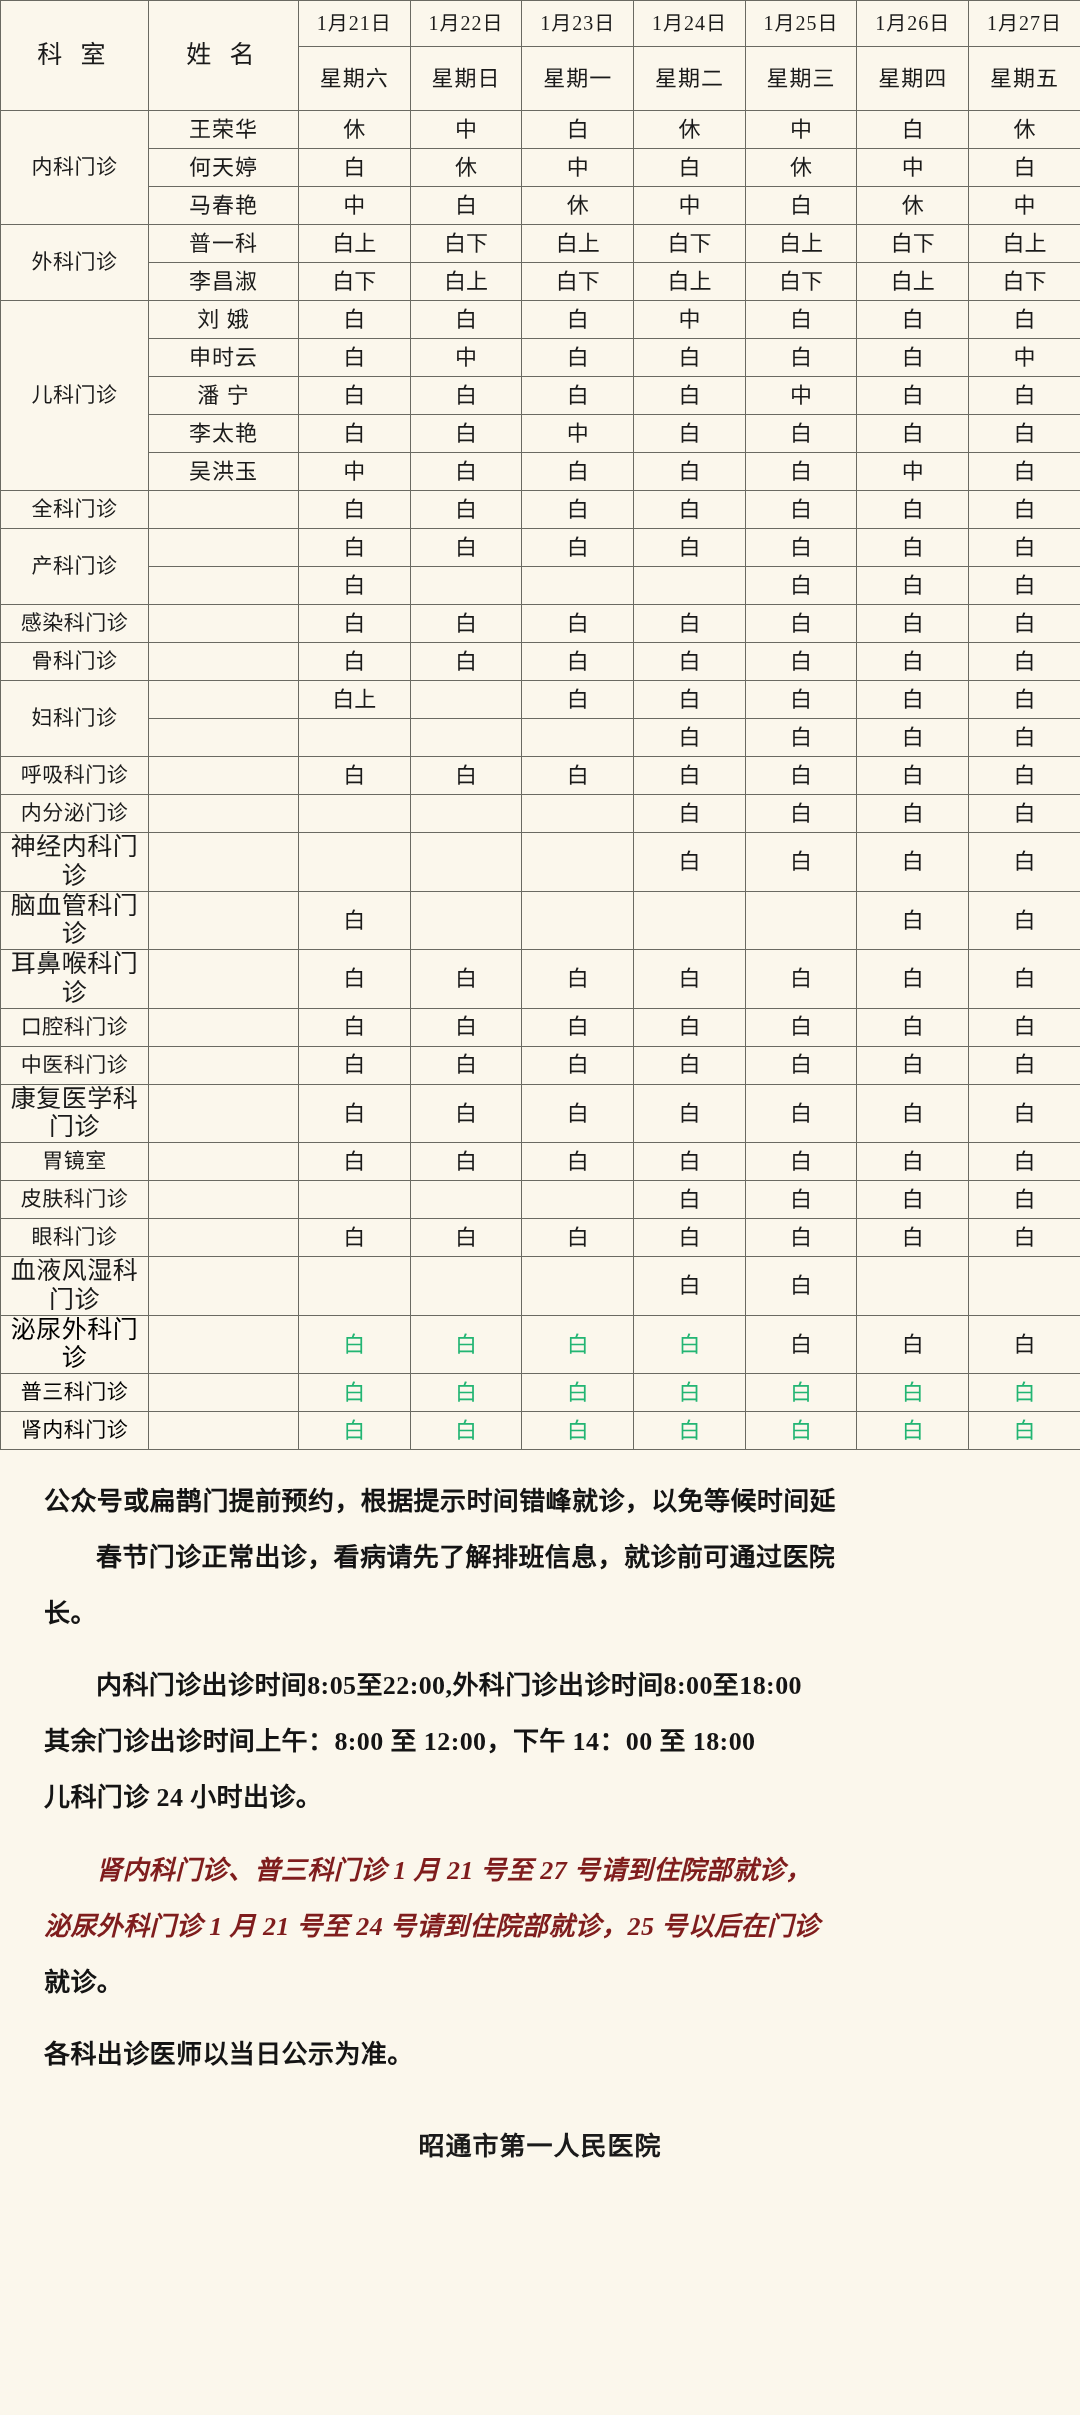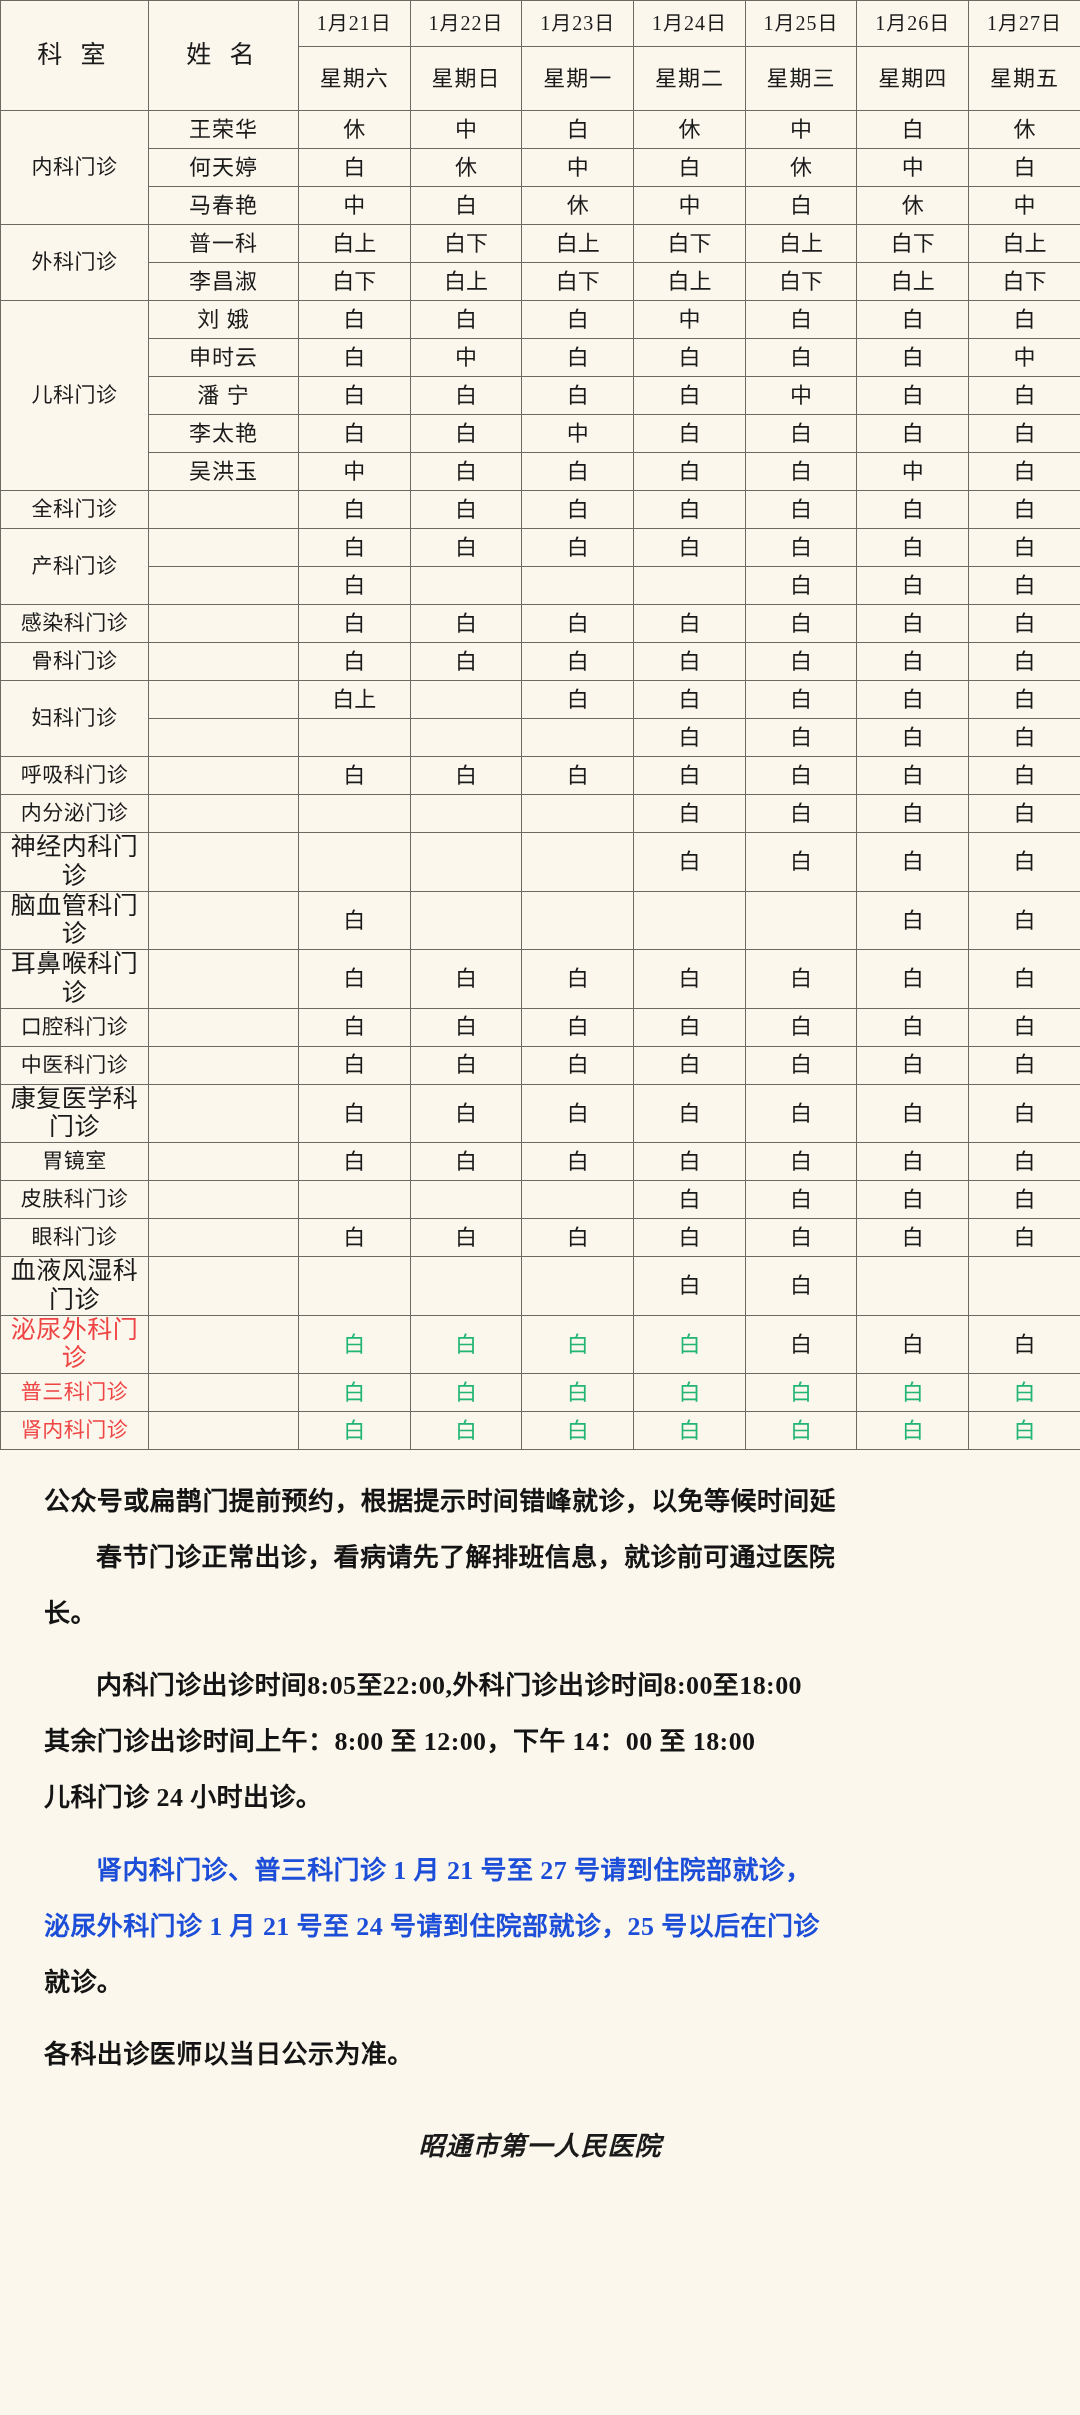--- a/index.html
+++ b/index.html
@@ -69,42 +69,41 @@
   td.dept.small { font-size: 25px; }
   td.name {
     font-size: 22px;
     letter-spacing: 1px;
   }
   td.val {
     font-size: 22px;
   }
   tr.drow td { height: 38px; }
   .green { color: #22b573; }
-  .greenbold { color: #ef4444; font-weight: bold; }
+  .greenbold { color: #000000; font-weight: bold; }
 
   
   #notes {
     padding: 28px 44px 0 44px;
     font-family: "Liberation Serif", "DejaVu Serif", serif;
   }
   #notes p {
     margin: 0 0 8px 0;
     font-size: 26px;
     font-weight: bold;
     line-height: 1.85;
     text-align: left;
     letter-spacing: 0.4px;
   }
   #notes p.indent { text-indent: 52px; }
-  #notes p.g { color: #1d4ed8; }
+  #notes p.g { color: #7f1d1d; font-style: italic; }
   #notes p.blk { color: #141414; }
   .sig {
     margin-top: 46px;
     text-align: center;
-    font-style: italic;
   }
   .sig p {
     margin: 0 0 22px 0;
     font-size: 26px;
     font-weight: bold;
     letter-spacing: 1px;
   }
   .spacer-1 { height: 16px; }
 </style>
 </head>

